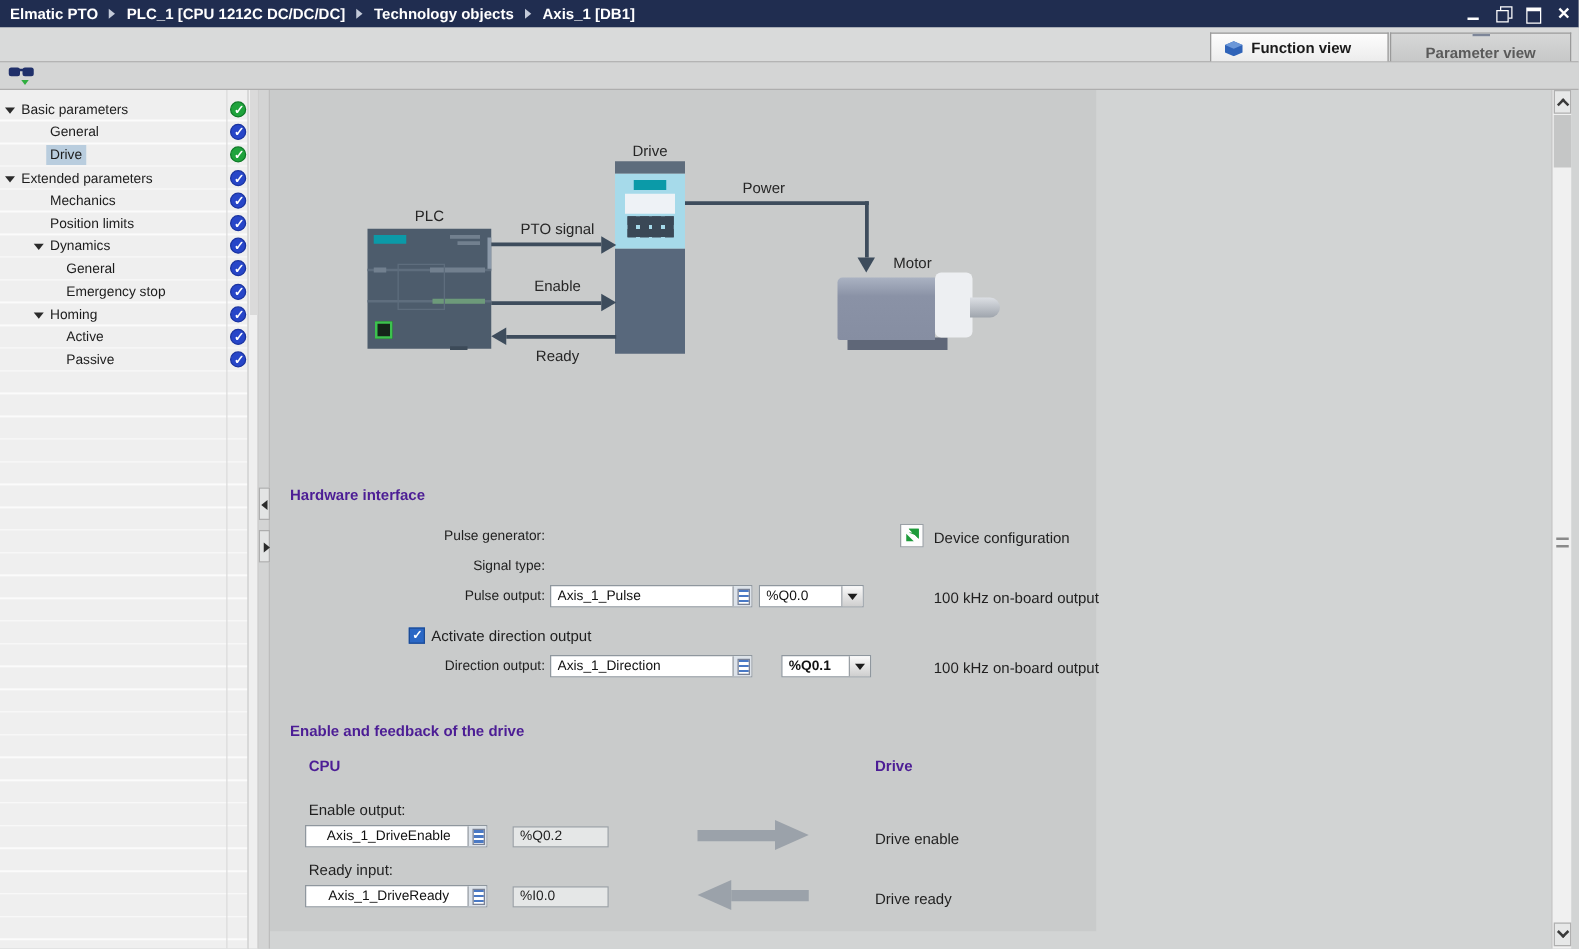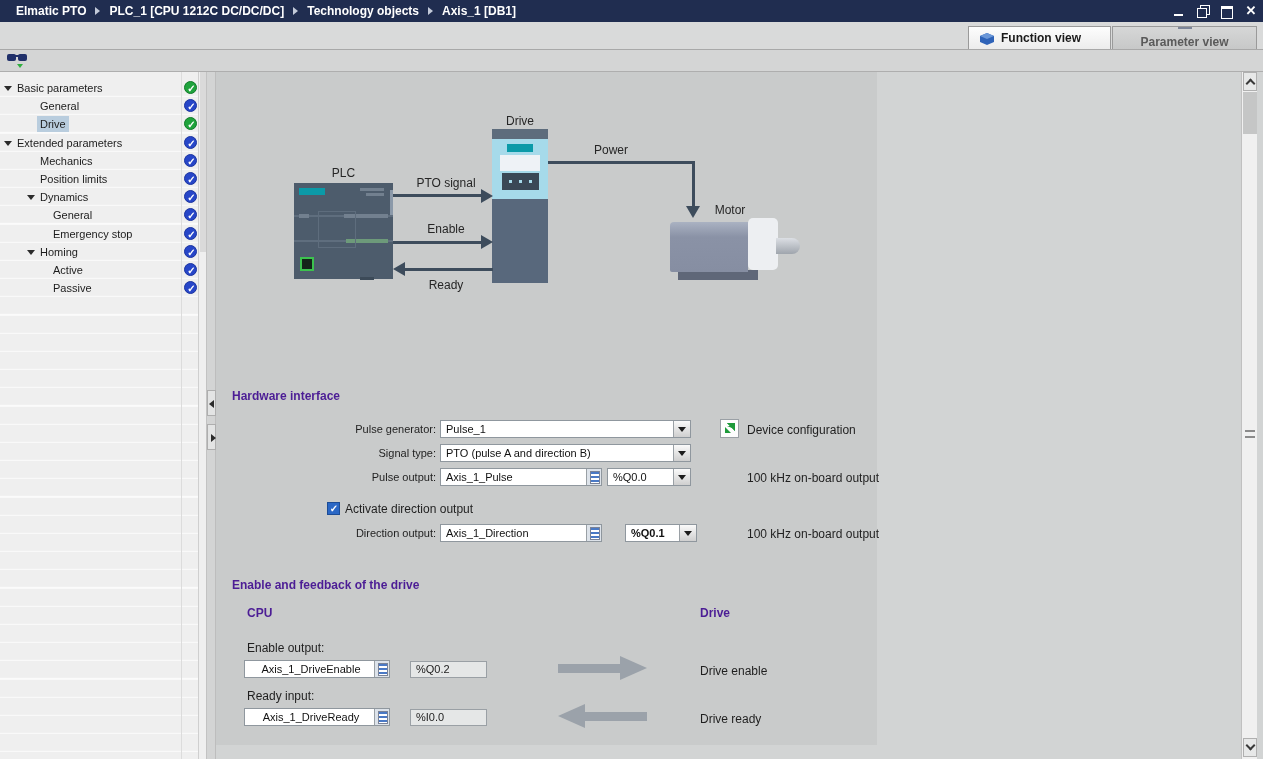--- a/index.html
+++ b/index.html
@@ -1,21 +1,21 @@
 <!DOCTYPE html>
 <html><head>
 <meta charset="utf-8">
 <style>
   * { margin:0; padding:0; box-sizing:border-box; }
   html,body { width:1263px; height:759px; overflow:hidden; }
   body { font-family:"Liberation Sans", sans-serif; background:#d2d4d4; position:relative; }
   .abs { position:absolute; }
 
   
-  .titlebar { position:absolute; left:0; top:0; width:1263px; height:22px; background:#202d50; display:flex; align-items:center; padding-left:16px; }
+  .titlebar { position:absolute; left:0; top:0; width:1263px; height:22px; background:#202d50; display:flex; align-items:center; padding-left:8px; }
   .crumb { color:#ffffff; font-size:12px; font-weight:bold; white-space:nowrap; }
   .crumb-sep { width:0; height:0; border-left:5px solid #c3cad9; border-top:4px solid transparent; border-bottom:4px solid transparent; margin:0 9px; }
   .wincontrols { position:absolute; right:6px; top:0; height:22px; display:flex; align-items:center; gap:12px; }
   .wc { width:12px; height:12px; position:relative; cursor:default; }
   .wc-min::after { content:""; position:absolute; left:1px; bottom:1px; width:9px; height:2px; background:#fff; }
   .wc-restore::before { content:""; position:absolute; left:3px; top:0; width:8px; height:8px; border:1.5px solid #fff; }
   .wc-restore::after { content:""; position:absolute; left:0; top:3px; width:8px; height:8px; border:1.5px solid #fff; background:#202d50; }
   .wc-max::after { content:""; position:absolute; left:0; top:1px; width:10px; height:9px; border:1.5px solid #fff; border-top-width:3px; }
   .wc-close { color:#fff; font-size:13px; font-weight:bold; line-height:12px; text-align:center; }
 
@@ -269,38 +269,30 @@
     <div class="dhead dhead-right" style="left:265px; top:163px;"></div>
     <div class="dbar" style="left:189px; top:196px; width:88px; height:3px;"></div>
     <div class="dhead dhead-left" style="left:177px; top:190px;"></div>
     <div class="dbar" style="left:332px; top:89px; width:147px; height:3px;"></div>
     <div class="dbar" style="left:476px; top:89px; width:3px; height:45px;"></div>
     <div class="dhead dhead-down" style="left:470px; top:134px;"></div>
 
     <div class="h2" style="left:16px; top:317px;">Hardware interface</div>
 
     <div class="flabel" style="left:16px; top:348px;">Pulse generator:</div>
-    <div class="dd" style="left:224px; top:348px; width:251px;">
-      <span class="dd-text">Pulse_1</span>
-      <span class="dd-btn"></span>
-    </div>
     <div class="devcfg-btn" style="left:504px; top:347px;">
       <svg width="17" height="17" viewBox="0 0 17 17">
         <polygon points="4,13 10,13 4,7" fill="#1d9a3a"></polygon>
         <polygon points="6,3 14,3 14,11 11,8 6,6 9,6" fill="#1d9a3a"></polygon>
         <polygon points="6,3 14,3 14,11 5,2" fill="#1d9a3a"></polygon>
       </svg>
     </div>
     <div class="ftext" style="left:531px; top:349px;">Device configuration</div>
 
     <div class="flabel" style="left:16px; top:372px;">Signal type:</div>
-    <div class="dd" style="left:224px; top:372px; width:251px;">
-      <span class="dd-text">PTO (pulse A and direction B)</span>
-      <span class="dd-btn"></span>
-    </div>
 
     <div class="flabel" style="left:16px; top:396px;">Pulse output:</div>
     <div class="inp" style="left:224px; top:396px; width:162px;">
       <span class="inp-text">Axis_1_Pulse</span>
       <span class="tagbtn"></span>
     </div>
     <div class="dd" style="left:391px; top:396px; width:84px;">
       <span class="dd-text">%Q0.0</span>
       <span class="dd-btn"></span>
     </div>

